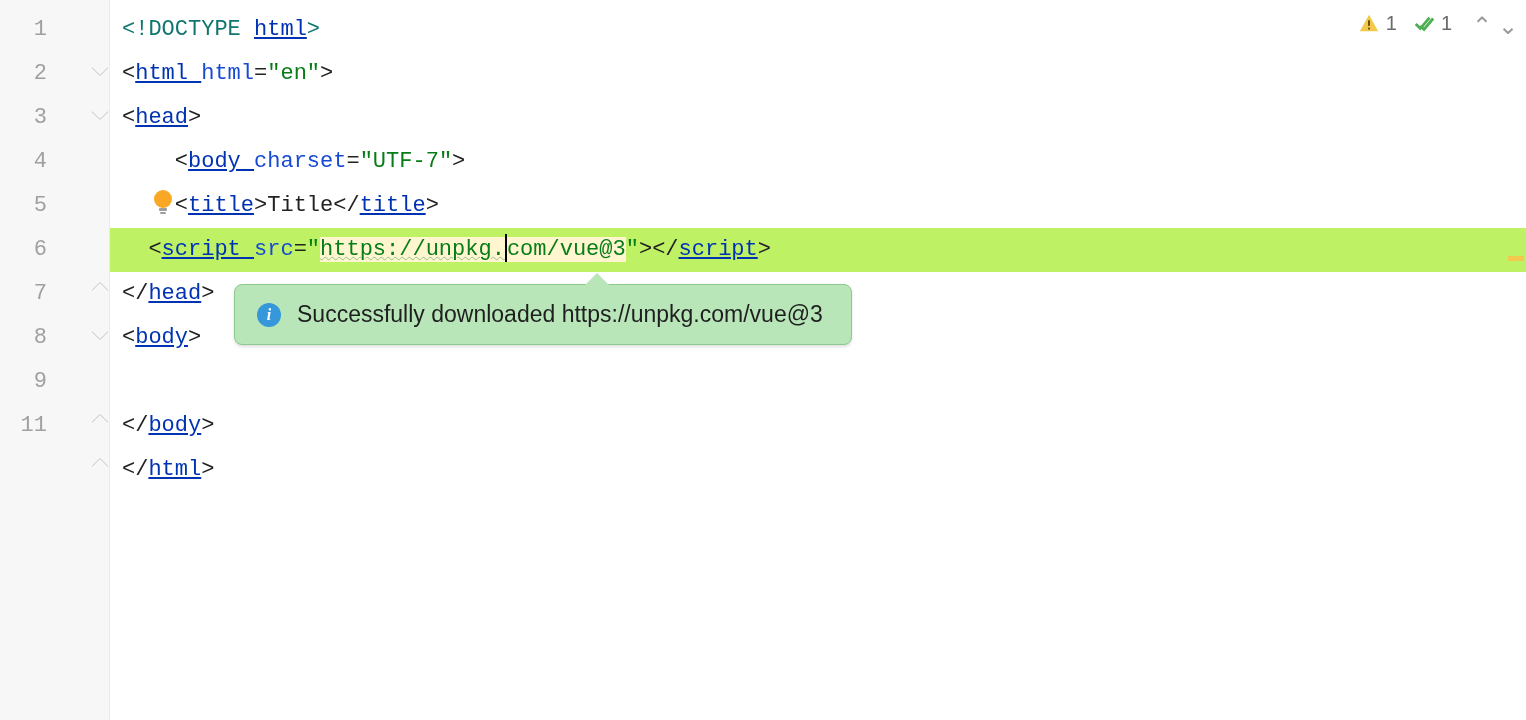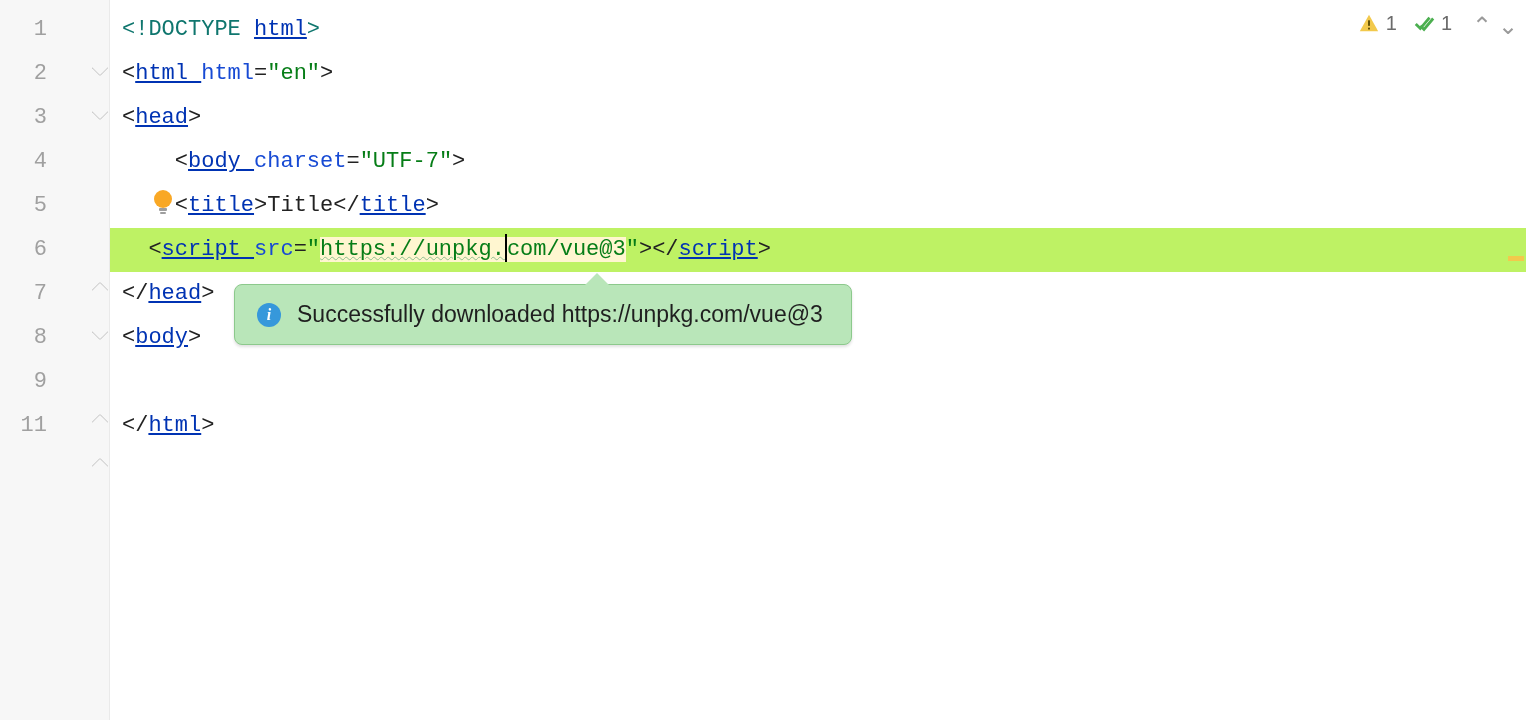--- a/index.html
+++ b/index.html
@@ -79,20 +79,21 @@
     <div class="row"><span>    </span><span class="tok-punct">&lt;</span><span class="tok-tag">title</span><span class="tok-punct">&gt;</span><span class="tok-text">Title</span><span class="tok-punct">&lt;/</span><span class="tok-tag">title</span><span class="tok-punct">&gt;</span></div>
 
     <div class="row current"><span>  </span><span class="tok-punct">&lt;</span><span class="tok-tag">script </span><span class="tok-attr">src</span><span class="tok-punct">=</span><span class="tok-str">"</span><span class="tok-str url-hi wavy">https://unpkg.</span><span class="caret"></span><span class="tok-str url-hi">com/vue@3</span><span class="tok-str">"</span><span class="tok-punct">&gt;</span><span class="tok-punct">&lt;/</span><span class="tok-tag">script</span><span class="tok-punct">&gt;</span></div>
 
     <div class="row"><span class="tok-punct">&lt;/</span><span class="tok-tag">head</span><span class="tok-punct">&gt;</span></div>
 
     <div class="row"><span class="tok-punct">&lt;</span><span class="tok-tag">body</span><span class="tok-punct">&gt;</span></div>
 
     <div class="row"><span></span></div>
 
+    <div class="row"><span class="tok-punct">&lt;/</span><span class="tok-tag">body</span><span class="tok-punct">&gt;</span></div>
 
     <div class="row"><span class="tok-punct">&lt;/</span><span class="tok-tag">html</span><span class="tok-punct">&gt;</span></div>
 
     <div class="err-stripe"></div>
   </div>
 
   <div class="bulb">
     <svg width="22" height="30" viewBox="0 0 22 30">
       <circle cx="11" cy="11" r="9" fill="#f9a825"></circle>
       <rect x="7" y="20" width="8" height="3" rx="1" fill="#9e9e9e"></rect>

